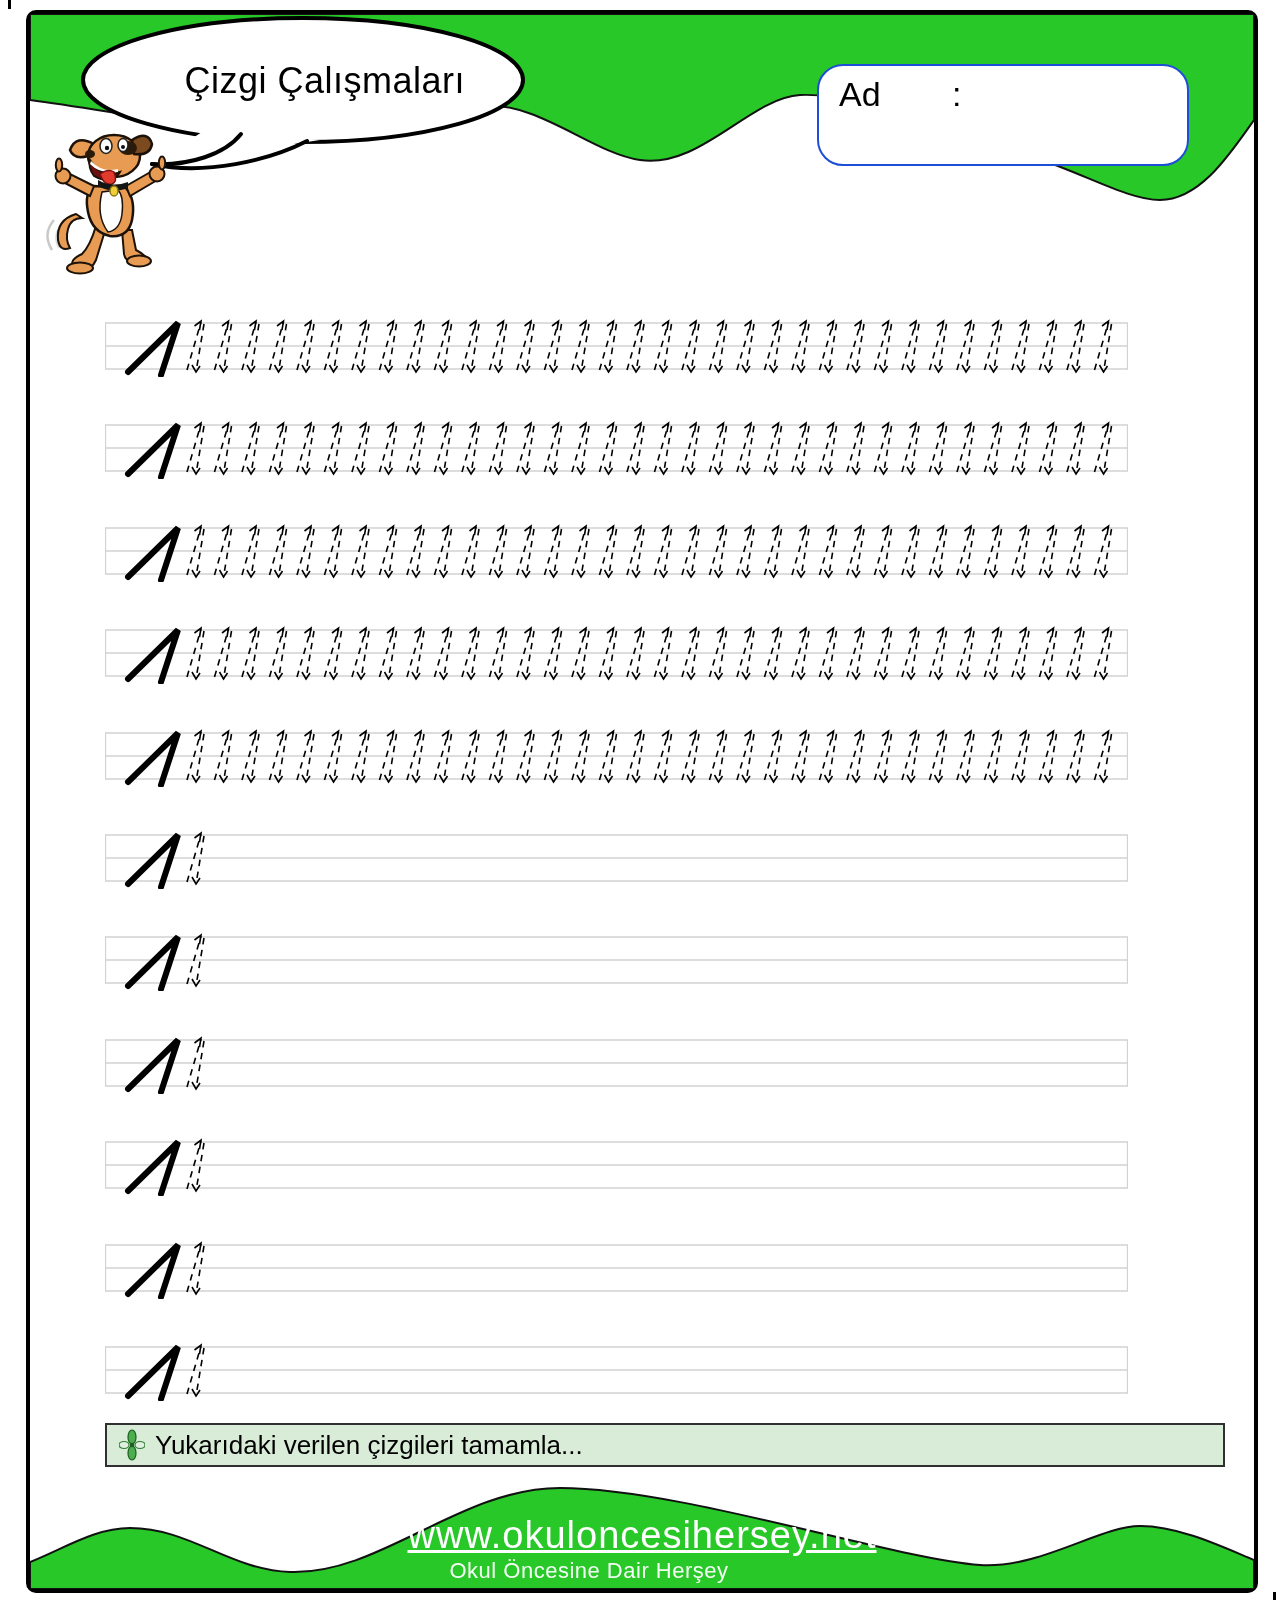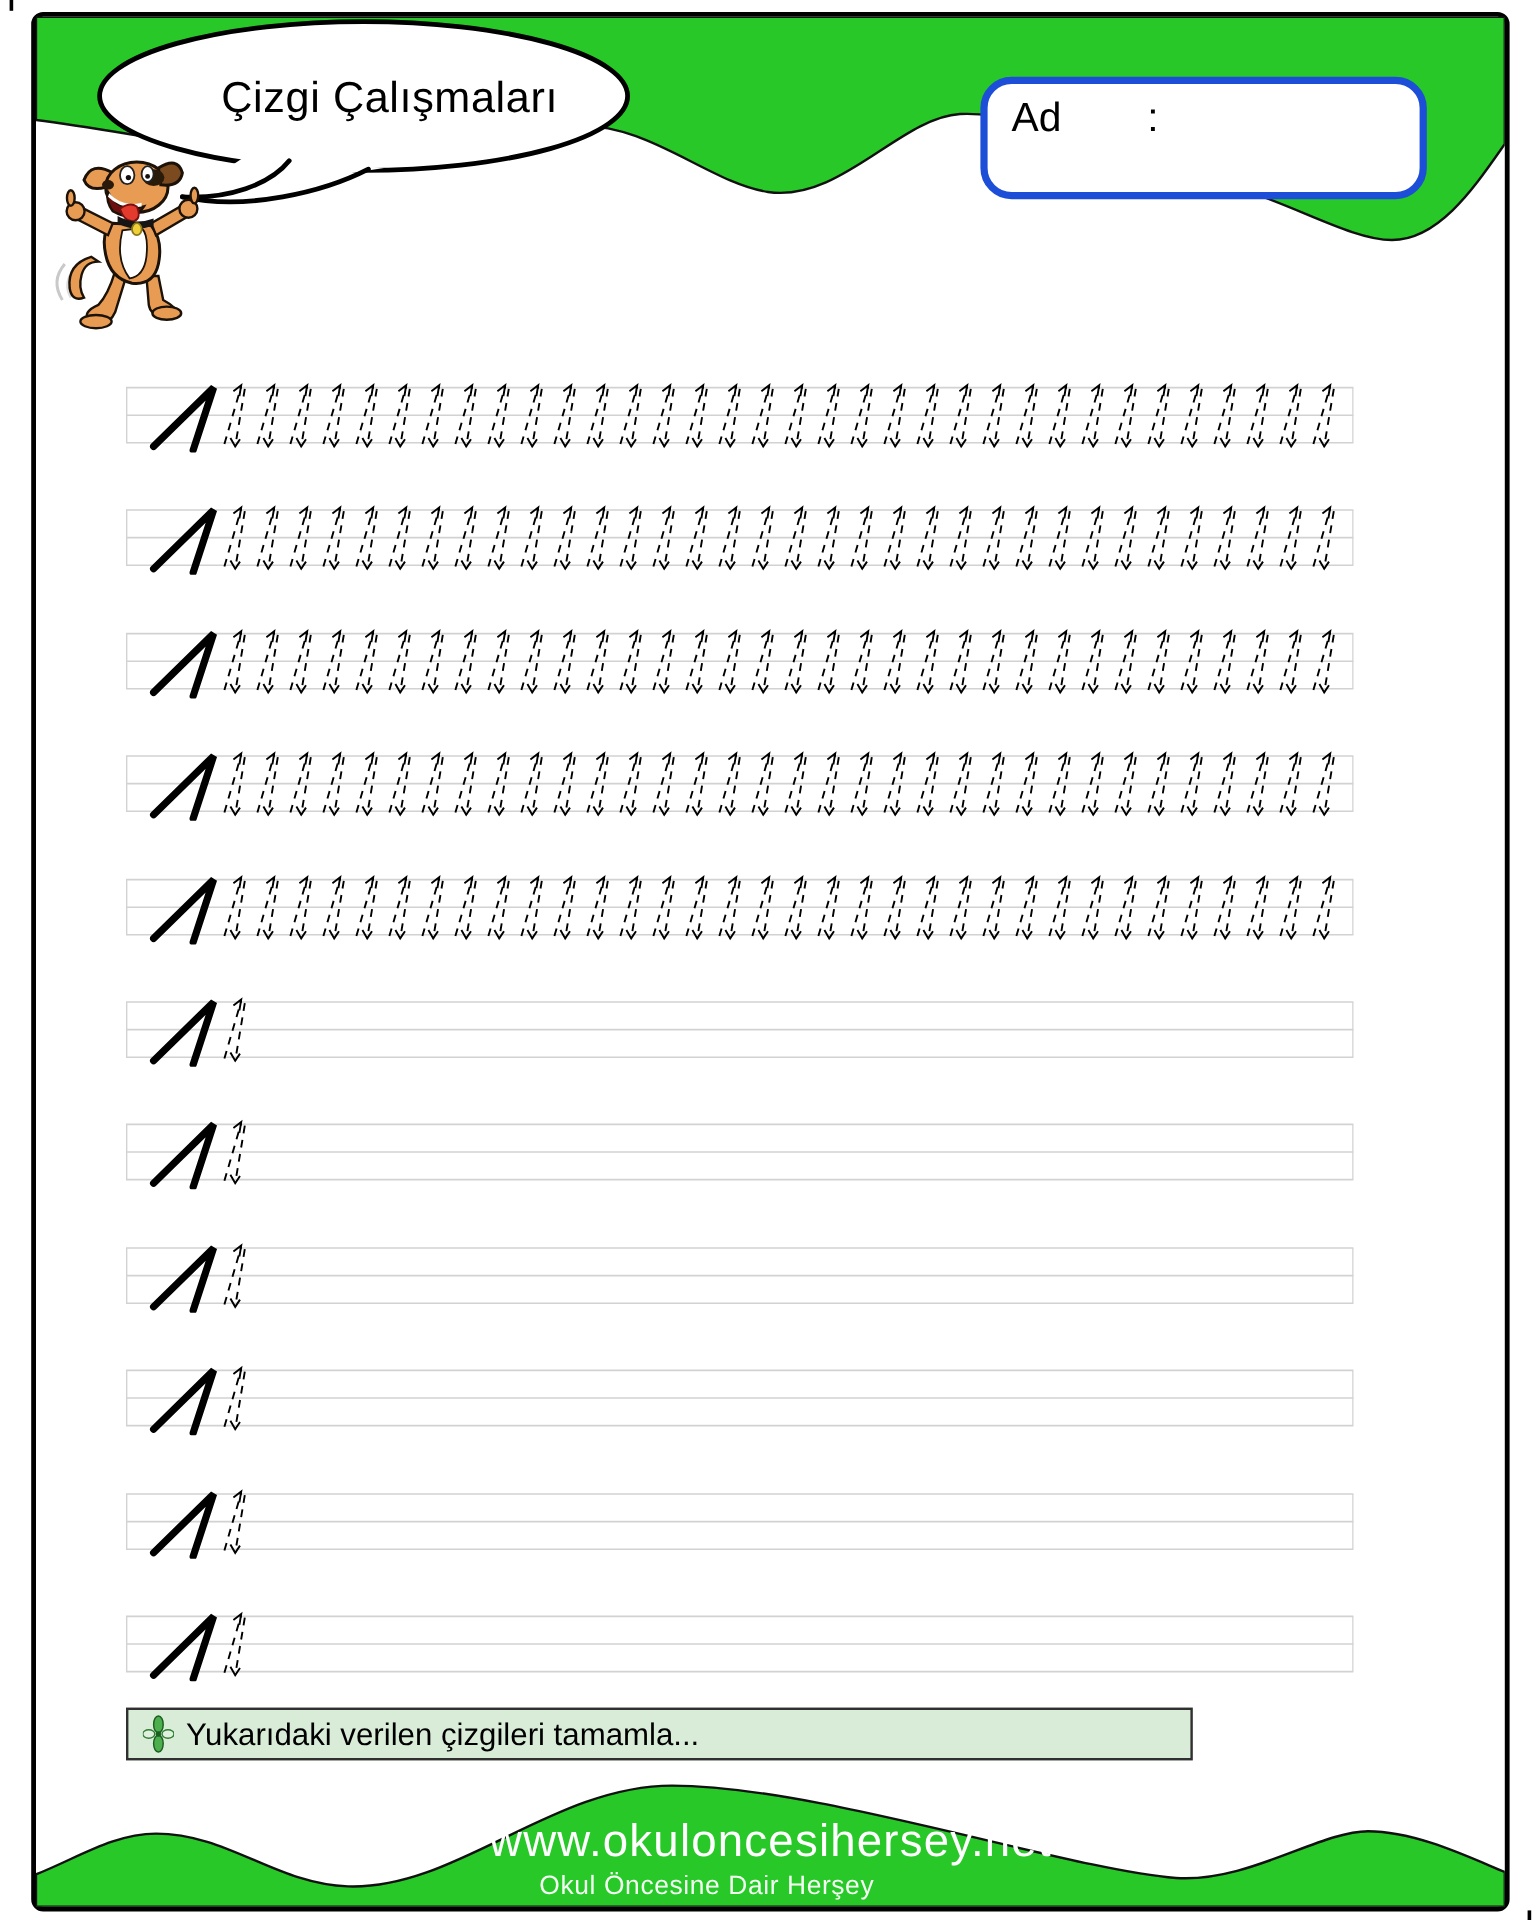--- a/index.html
+++ b/index.html
@@ -11,35 +11,35 @@
     position:absolute;left:26px;top:10px;width:1232px;height:1583px;
     border:4px solid #000;border-radius:10px;box-sizing:border-box;background:transparent;
   }
   .layer{position:absolute;}
   .title{
     position:absolute;left:145px;top:60px;width:320px;text-align:right;
     font-size:36px;color:#000;letter-spacing:0.5px;white-space:nowrap;
   }
   .namebox{
     position:absolute;left:817px;top:64px;width:372px;height:102px;background:#fff;
-    border:6px solid #1d4ed8;border-radius:26px;box-sizing:border-box;
+    border:2px solid #1d4ed8;border-radius:26px;box-sizing:border-box;
     padding:6px 0 0 20px;font-size:34px;color:#000;
   }
   .nrow{line-height:44px;white-space:nowrap;}
   .nlabel{display:inline-block;width:113px;}
   .rowsvg{position:absolute;left:105px;}
   .bar{
-    position:absolute;left:105px;top:1423px;width:889px;height:44px;box-sizing:border-box;
+    position:absolute;left:105px;top:1423px;width:1120px;height:44px;box-sizing:border-box;
     background:#d8ecd8;border:2px solid #303030;display:flex;align-items:center;gap:10px;
     padding-left:12px;
   }
   .bar-text{font-size:26px;color:#000;}
   .footer-url{
     position:absolute;left:30px;top:1514px;width:1224px;text-align:center;
-    font-size:38px;color:#fff;letter-spacing:1px;
+    font-size:38px;color:#fff;letter-spacing:1px;text-decoration:underline;
   }
   .footer-tagline{
     position:absolute;left:30px;top:1558px;width:1118px;text-align:center;
     font-size:22px;color:#f4fff4;letter-spacing:0.5px;
   }
   .scan-tick{position:absolute;background:#000;}
 </style>
 </head>
 <body>
 

